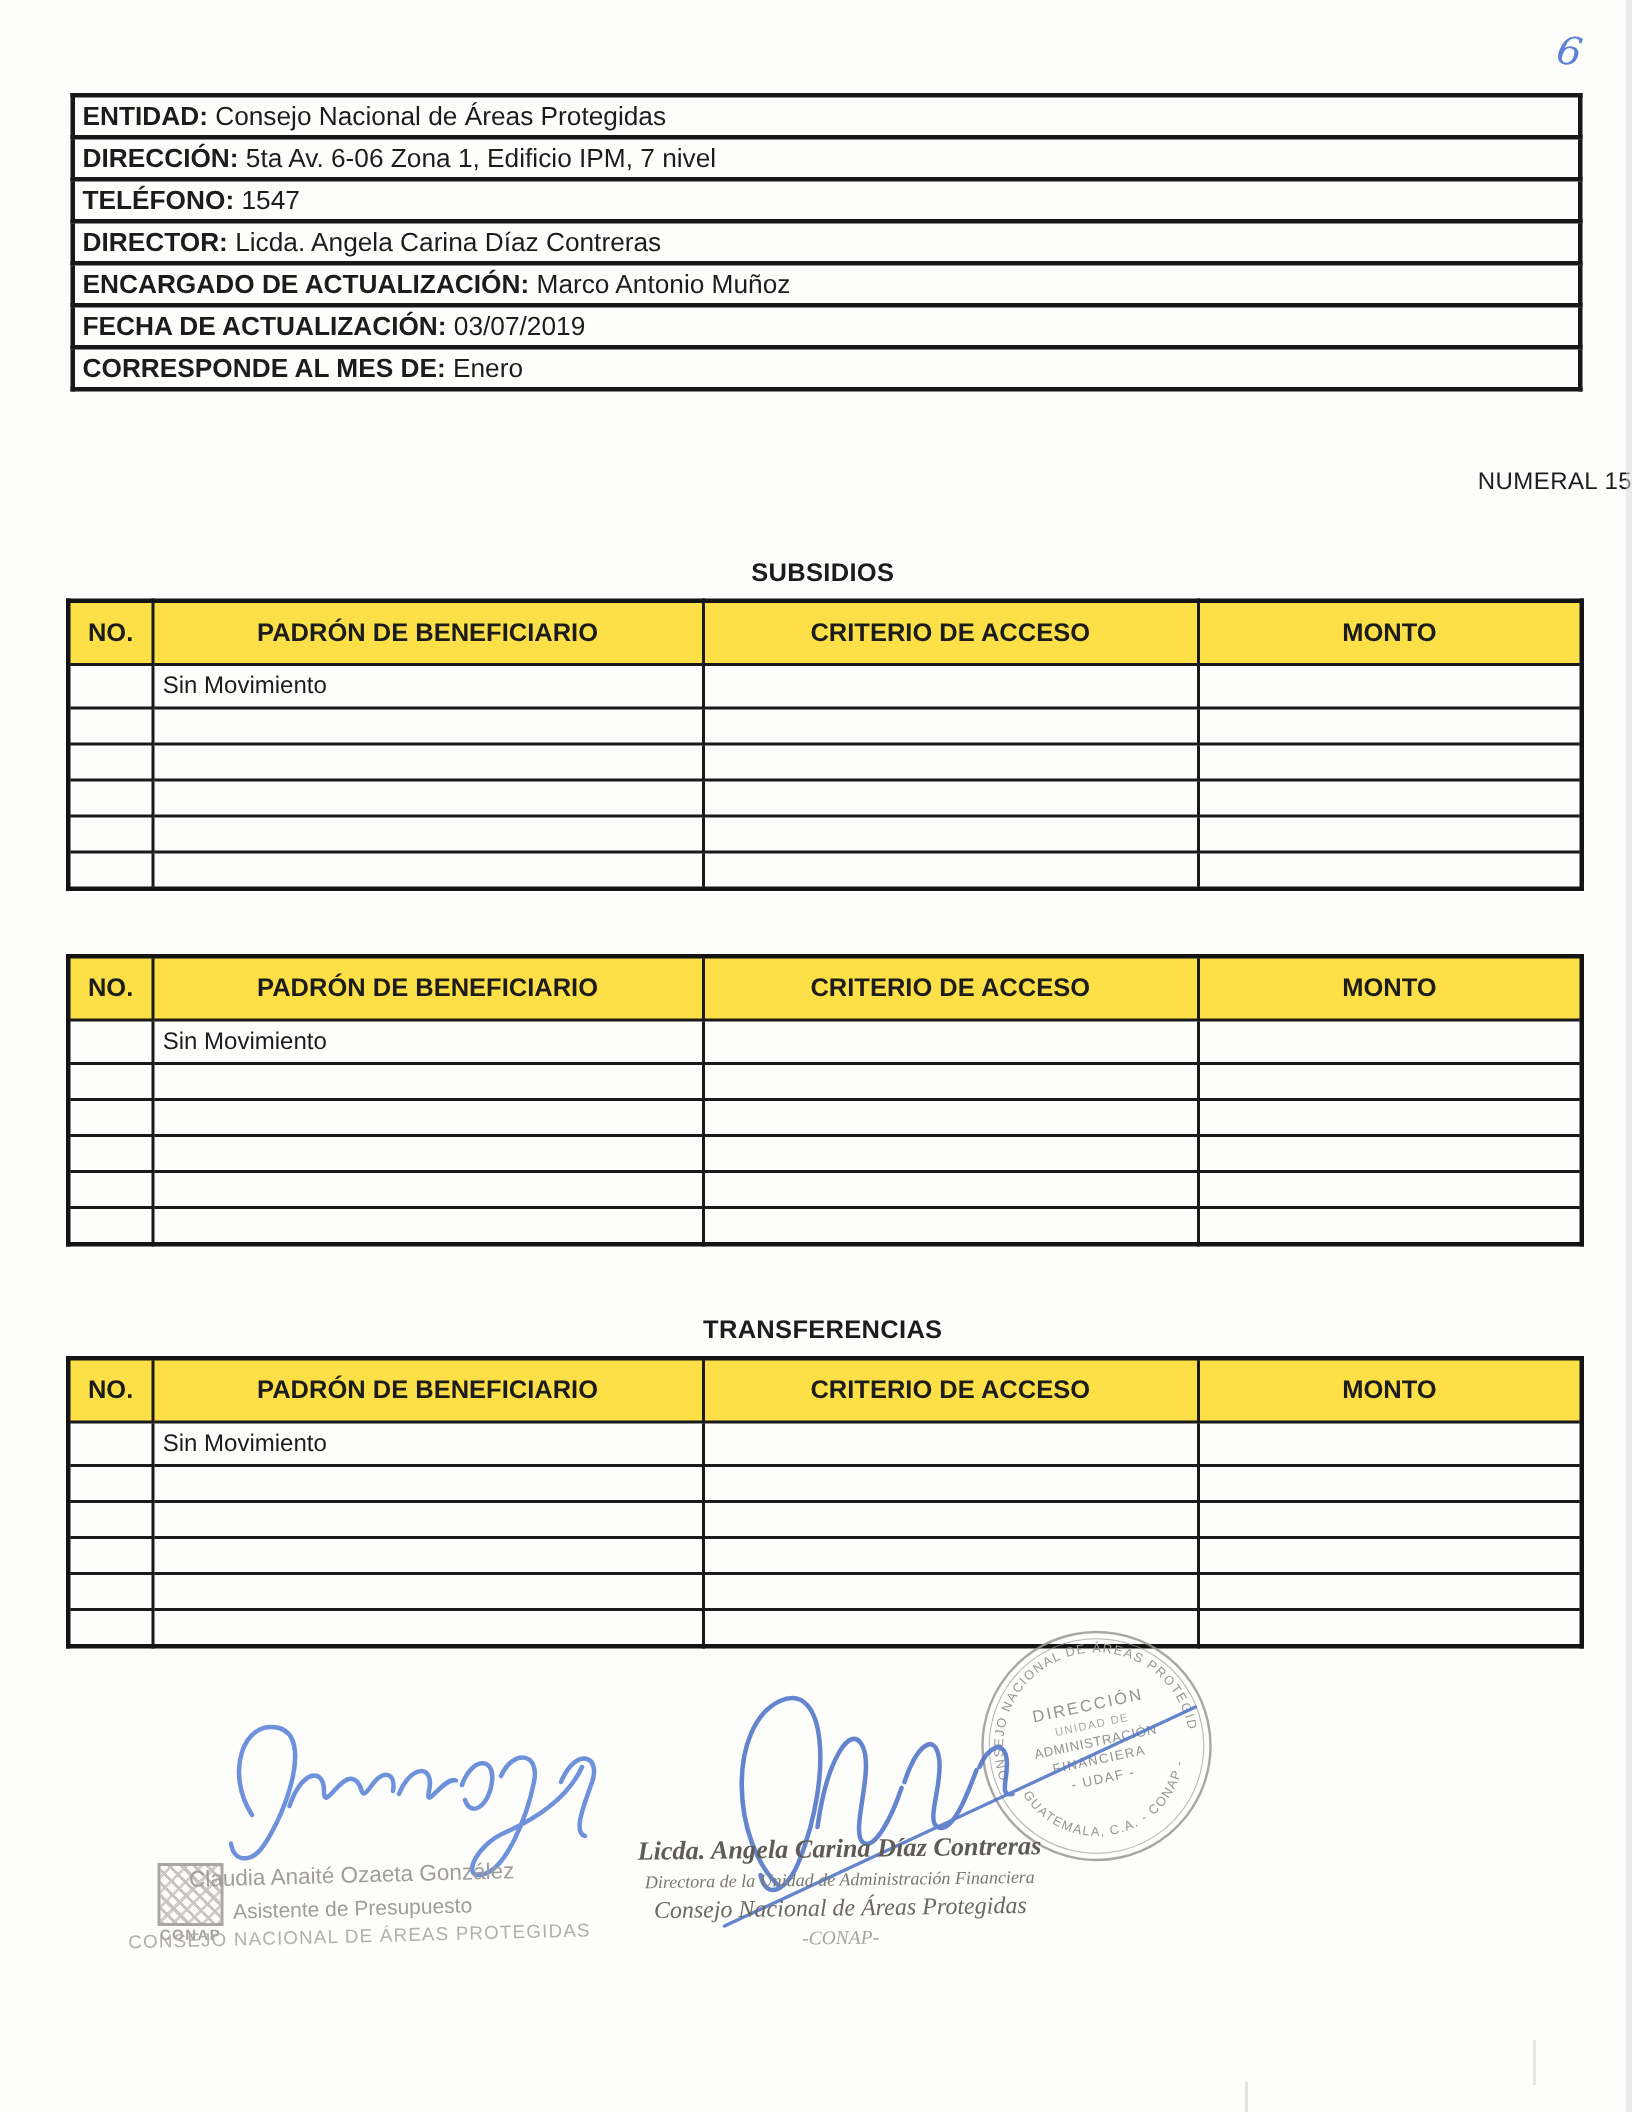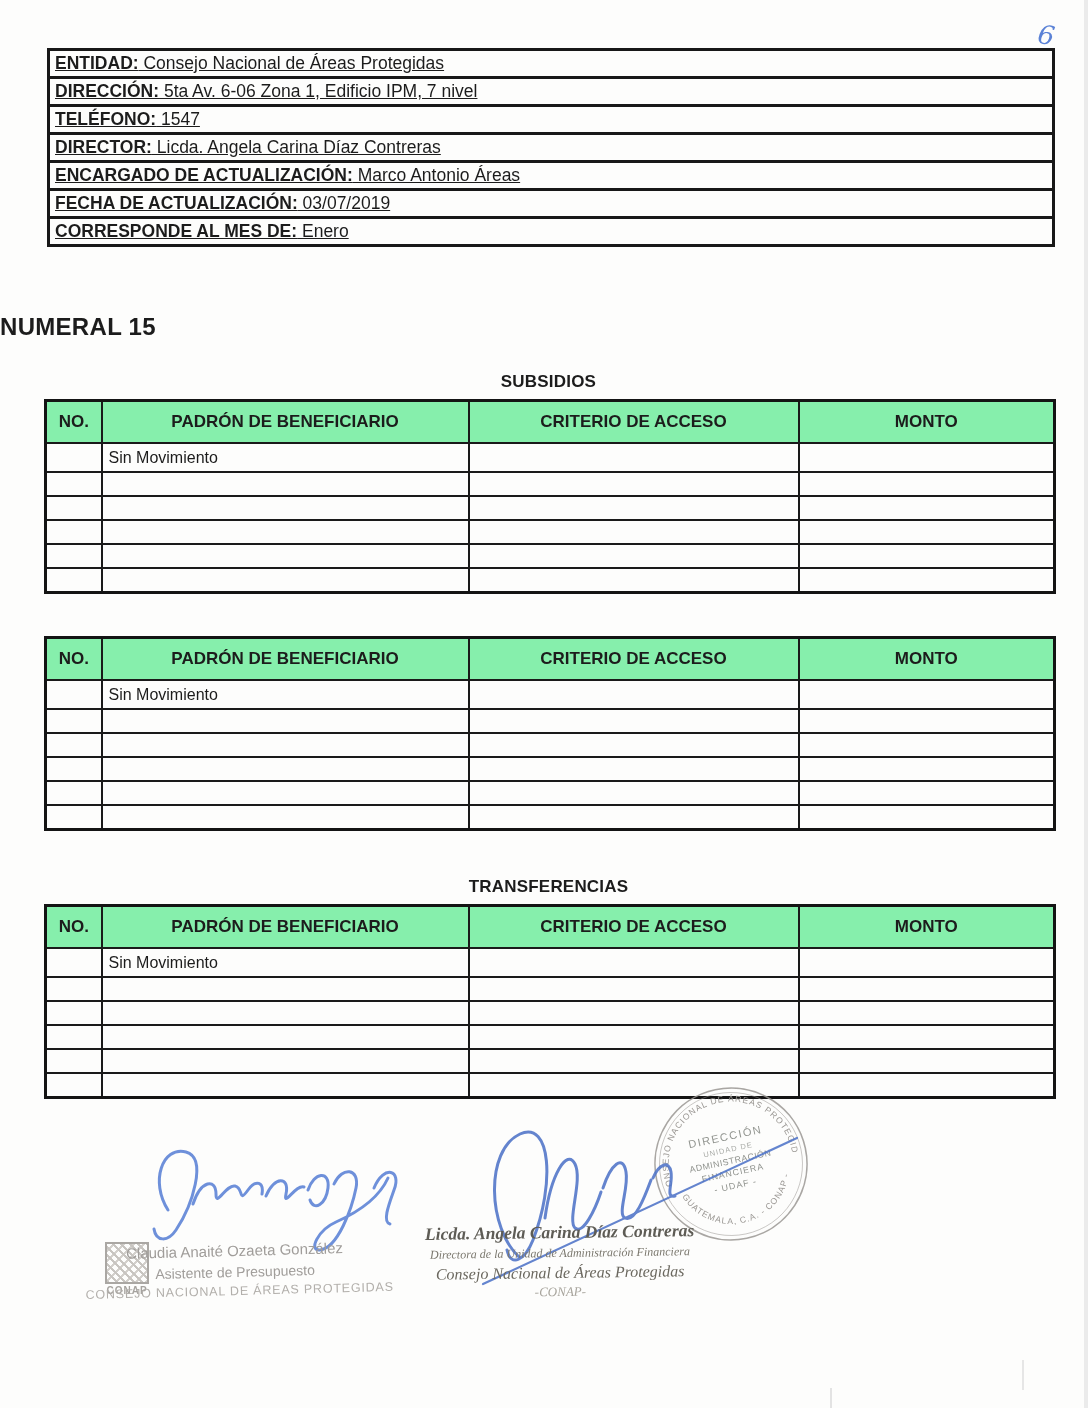--- a/index.html
+++ b/index.html
@@ -1,33 +1,33 @@
 <!DOCTYPE html>
 <html><head>
 <meta charset="utf-8">
 <style>
   html,body{margin:0;padding:0;background:#e8e8e8;}
   .page{position:relative;width:1088px;height:1408px;margin:0 auto;background:#fdfdfc;
         font-family:"Liberation Sans",sans-serif;color:#1c1c1c;overflow:hidden;}
 
   
-  .info-table{position:absolute;left:47px;top:48px;width:1008px;border-collapse:collapse;table-layout:fixed;text-decoration:underline;}
+  .info-table{position:absolute;left:47px;top:62px;width:1008px;border-collapse:collapse;table-layout:fixed;}
   .info-table td{border:3px solid #181818;height:25px;padding:0 4px 0 5px;font-size:17.5px;white-space:nowrap;overflow:hidden;}
   .info-table .lbl{font-weight:bold;}
 
   
-  .doc-title{position:absolute;left:0;top:313px;width:100%;text-align:left;
-             font-size:24px;font-weight:bold;letter-spacing:.3px;}
+  .doc-title{position:absolute;left:0;top:313px;width:100%;text-align:right;
+             font-size:16px;font-weight:normal;letter-spacing:.3px;}
 
   
   .tbl-section{position:absolute;left:44px;width:1009px;}
   #sec-0{top:372px;} #sec-1{top:629px;} #sec-2{top:877px;}
   .tbl-title{width:100%;text-align:center;font-size:17px;font-weight:bold;letter-spacing:.2px;}
   .grid{border-collapse:collapse;table-layout:fixed;width:1009px;margin-top:7px;border:3px solid #141414;}
-  .grid th{border:2.5px solid #1a1a1a;font-size:17px;font-weight:bold;height:40px;padding:0;background:#86efac;}
+  .grid th{border:2.5px solid #1a1a1a;font-size:17px;font-weight:bold;height:40px;padding:0;background:#fde047;}
   .grid td{border:2.5px solid #1a1a1a;font-size:16px;height:22px;padding:0 6px;overflow:hidden;white-space:nowrap;}
   .grid tr.first td{height:27px;margin-top:24px;}
 
   
   .pagenum{position:absolute;left:1038px;top:20px;font-family:"DejaVu Serif",serif;font-style:italic;
            font-size:26px;color:#5b82d6;transform:rotate(10deg);}
 
   
   .sig-svg{position:absolute;}
   #sig-left{left:138px;top:1132px;}
@@ -74,21 +74,21 @@
         <tr>
           <td><span class="lbl">DIRECCIÓN:</span><span> 5ta Av. 6-06 Zona 1, Edificio IPM, 7 nivel</span></td>
         </tr>
         <tr>
           <td><span class="lbl">TELÉFONO:</span><span> 1547</span></td>
         </tr>
         <tr>
           <td><span class="lbl">DIRECTOR:</span><span> Licda. Angela Carina Díaz Contreras</span></td>
         </tr>
         <tr>
-          <td><span class="lbl">ENCARGADO DE ACTUALIZACIÓN:</span><span> Marco Antonio Áreas</span></td>
+          <td><span class="lbl">ENCARGADO DE ACTUALIZACIÓN:</span><span> Marco Antonio Muñoz</span></td>
         </tr>
         <tr>
           <td><span class="lbl">FECHA DE ACTUALIZACIÓN:</span><span> 03/07/2019</span></td>
         </tr>
         <tr>
           <td><span class="lbl">CORRESPONDE AL MES DE:</span><span> Enero</span></td>
         </tr>
       </tbody>
   </table>
 

